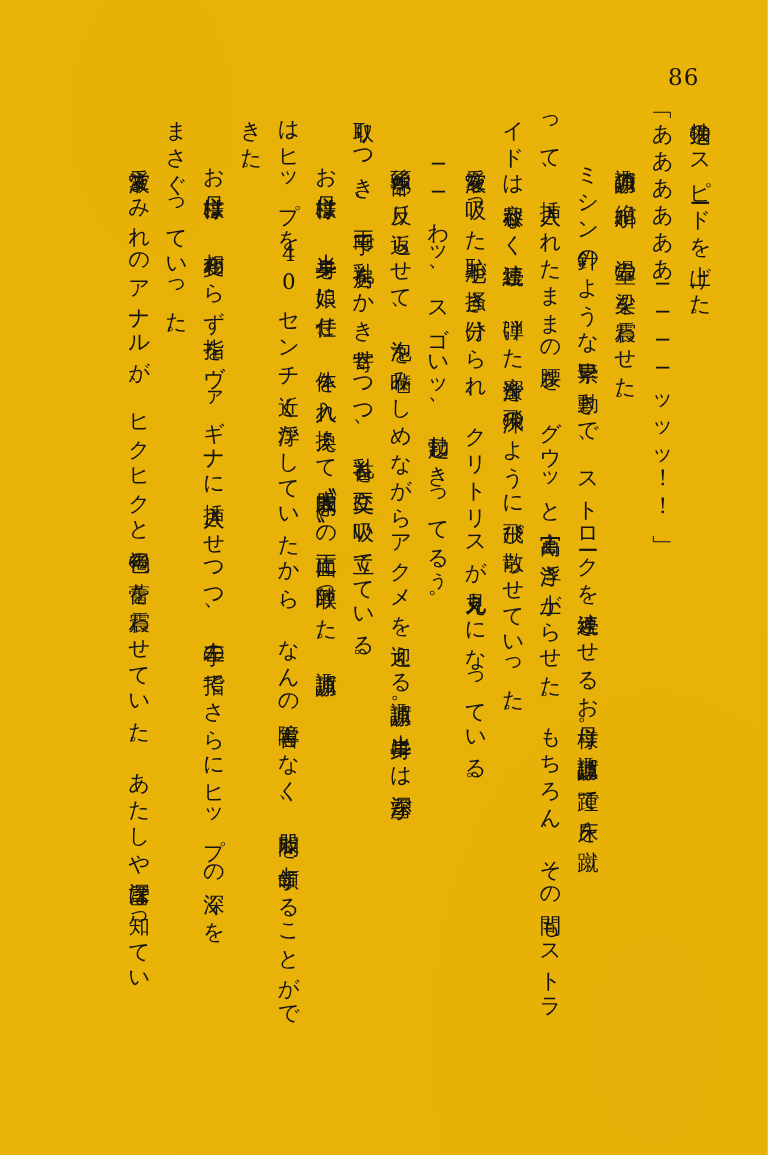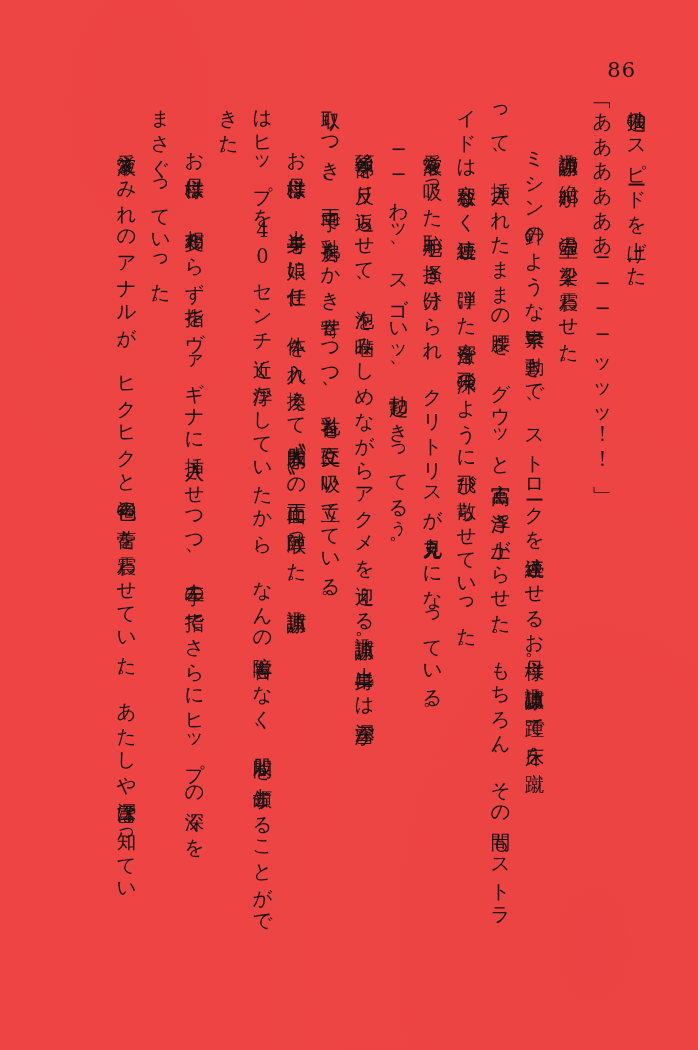--- a/index.html
+++ b/index.html
@@ -12,21 +12,21 @@
     height: 1050px;
     overflow: hidden;
     font-family: "DejaVu Serif", "Liberation Serif", serif;
     color: #111111;
   }
 
   .page {
     position: relative;
     width: 698px;
     height: 1050px;
-    background: #ef4444;
+    background: #eab308;
     box-sizing: border-box;
   }
 
   
   .page::before {
     content: "";
     position: absolute;
     inset: 0;
     background:
       radial-gradient(ellipse at 20% 10%, rgba(0,0,0,0.012), rgba(0,0,0,0) 60%),

